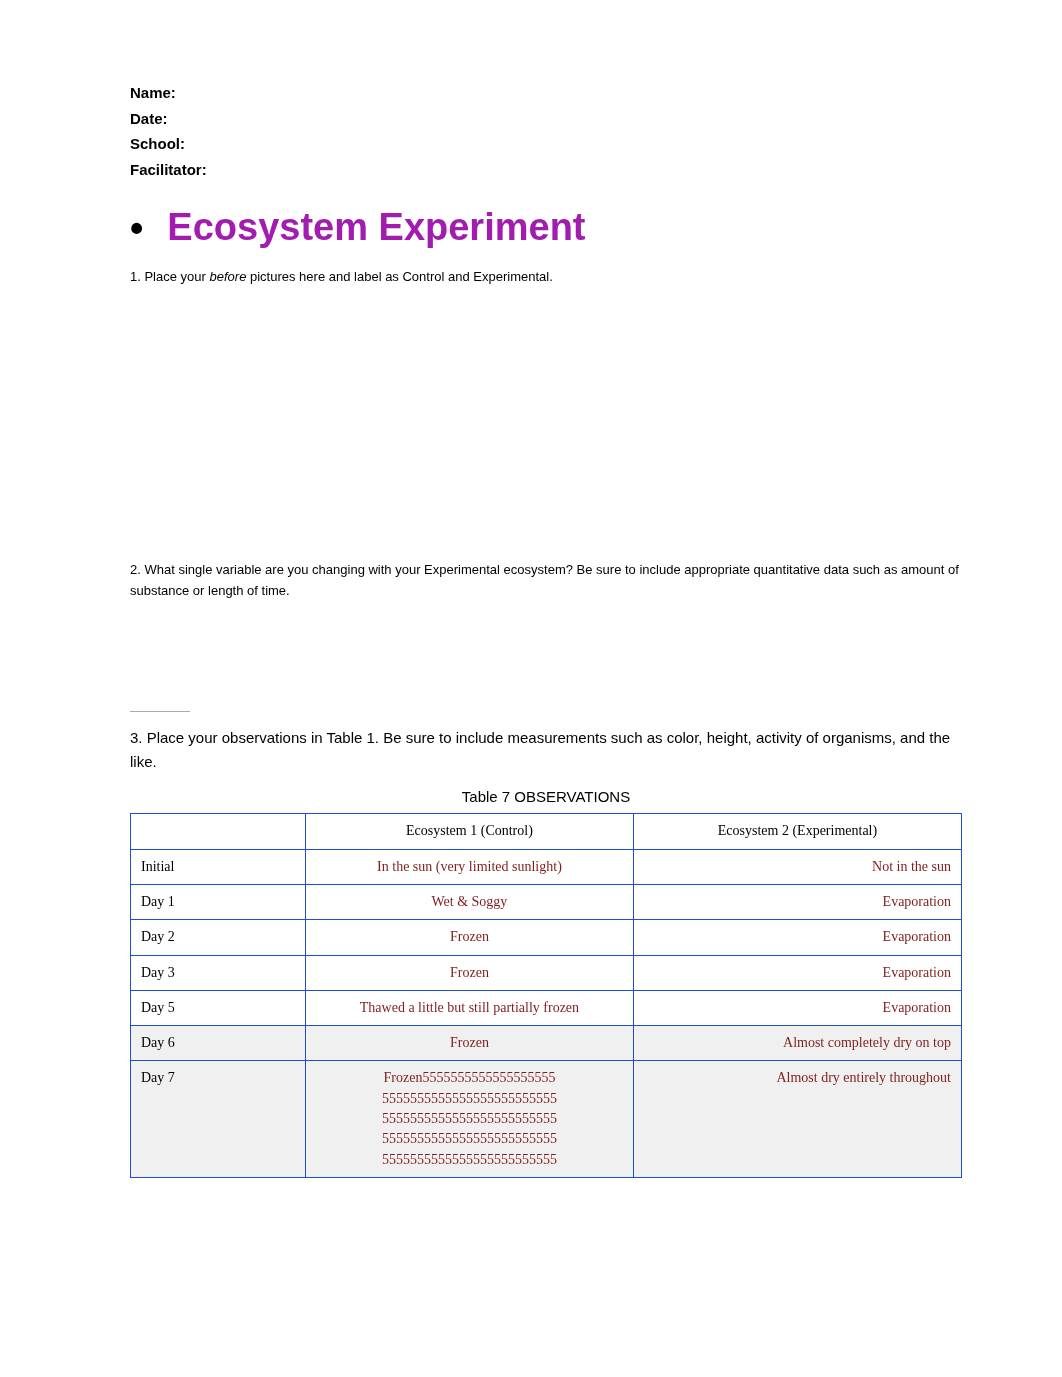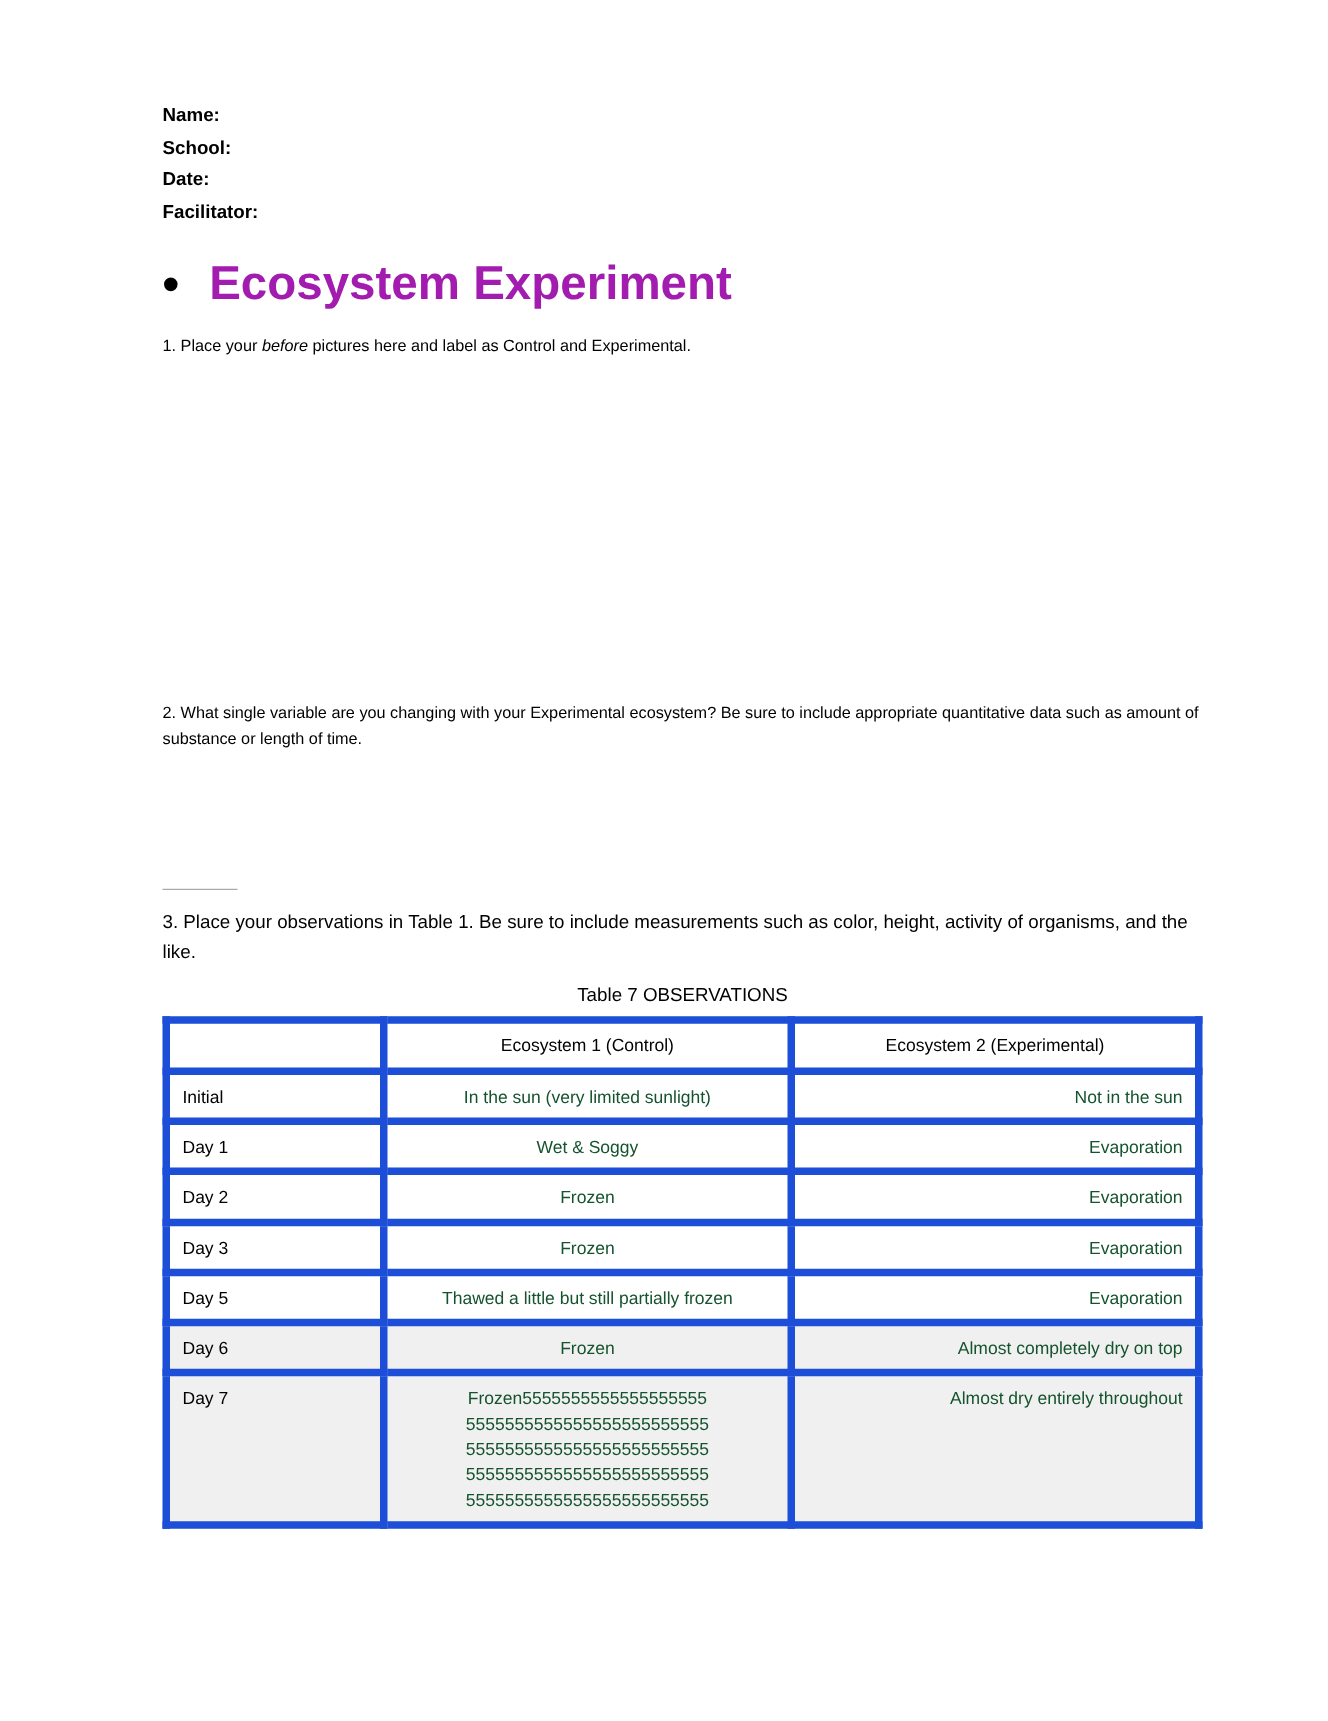--- a/index.html
+++ b/index.html
@@ -67,60 +67,61 @@
       text-align: center;
       font-size: 15px;
       margin-bottom: 8px;
     }
     table {
       width: 100%;
       border-collapse: collapse;
       font-size: 14px;
     }
     table td {
-      border: 6px solid #1d4ed8;
+      border: 1px solid #1d4ed8;
       padding: 7px 10px;
       vertical-align: top;
       line-height: 1.45;
+      font-family: Liberation Serif, serif;
     }
     .col-label {
       width: 160px;
       font-weight: normal;
     }
     .col-eco1 {
       width: 300px;
       text-align: center;
     }
     .col-eco2 {
       width: 300px;
       text-align: right;
     }
     .header-row td {
       font-weight: normal;
       text-align: center;
     }
     .blue {
-      color: #14532d;
+      color: #7f1d1d;
     }
     .shaded {
       background-color: #f0f0f0;
     }
     .q3-text {
       margin-bottom: 14px;
       font-size: 15px;
       line-height: 1.6;
     }
   </style>
 </head>
 <body>
 
 <div class="header-fields">
   <p>Name:</p>
+  <p>Date:</p>
   <p>School:</p>
-  <p>Date:</p>
   <p>Facilitator:</p>
 </div>
 
 <div class="title-line">
   <span class="bullet">•</span>
   <span class="main-title">Ecosystem Experiment</span>
 </div>
 
 <div class="question">
   <span>1. Place your </span><em>before</em><span> pictures here and label as Control and Experimental.</span>

